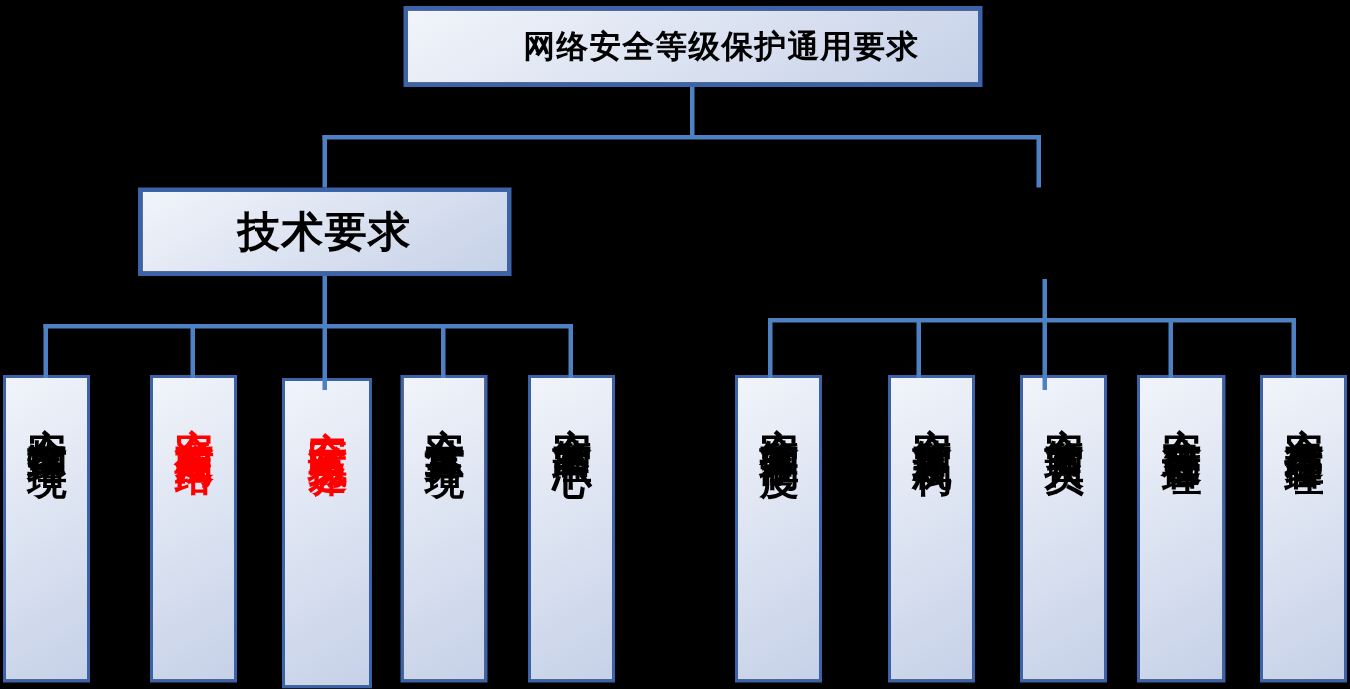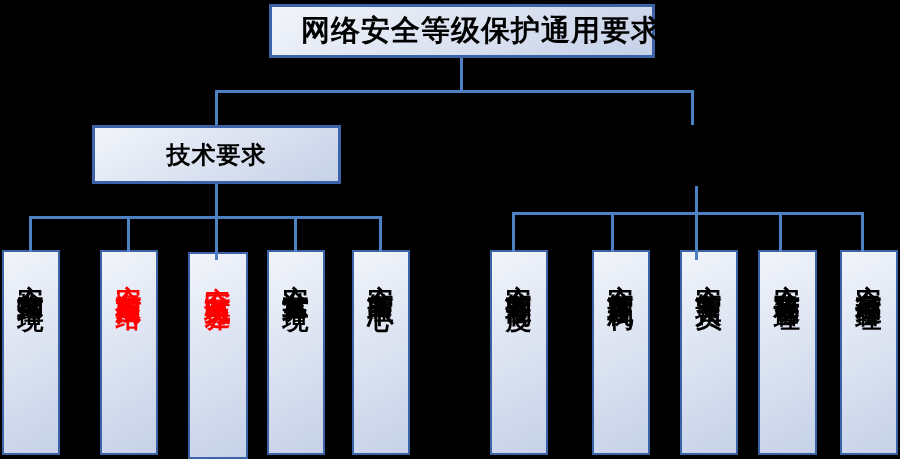--- a/index.html
+++ b/index.html
@@ -22,22 +22,22 @@
     align-items:center;
     justify-content:center;
   }
   .h-node{border-width:3px;}
   .h-label{
     font-weight:bold;
     color:var(--text,#000000);
     letter-spacing:1px;
     white-space:nowrap;
   }
-  .root-label{font-size:29px;margin-left:38px;}
-  .branch-label{font-size:24px;font-family:Liberation Serif, serif;}
+  .root-label{font-size:21px;margin-left:38px;}
+  .branch-label{font-size:28px;font-family:Liberation Serif, serif;}
   .v-node{
     align-items:flex-start;
     padding-top:12px;
   }
   .v-label{
     writing-mode:vertical-lr;
     text-orientation:upright;
     font-size:26px;
     font-weight:bold;
     color:var(--text,#000000);

